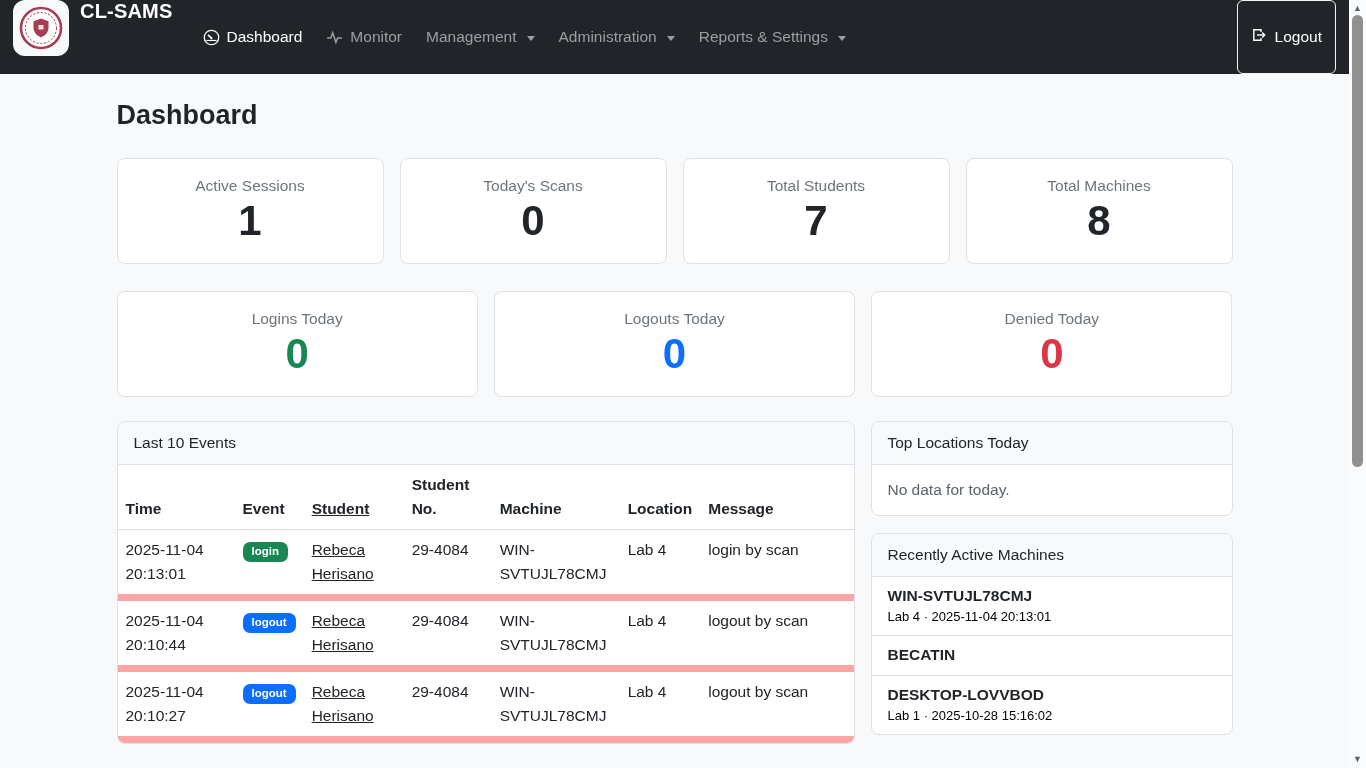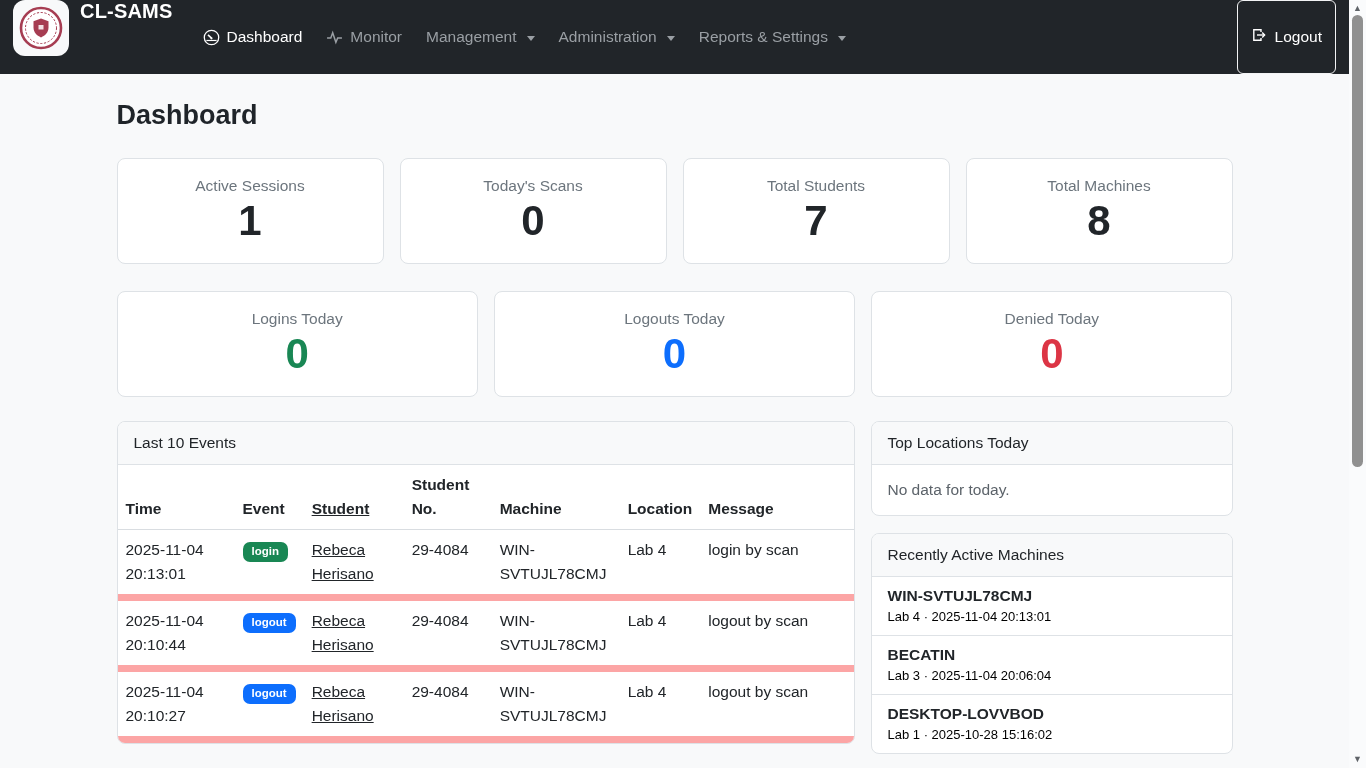--- a/index.html
+++ b/index.html
@@ -225,21 +225,20 @@
 
           <div class="card machines-card">
             <div class="card-header">Recently Active Machines</div>
             <div>
               <div class="machine-item">
                 <div class="machine-name">WIN-SVTUJL78CMJ</div>
                 <div class="machine-detail">Lab 4 · 2025-11-04 20:13:01</div>
               </div>
               <div class="machine-item">
                 <div class="machine-name">BECATIN</div>
-                <div class="machine-detail">Lab 3 · 2025-11-04 20:06:04</div>
               </div>
               <div class="machine-item">
                 <div class="machine-name">DESKTOP-LOVVBOD</div>
                 <div class="machine-detail">Lab 1 · 2025-10-28 15:16:02</div>
               </div>
             </div>
           </div>
         </div>
 
       </div>

